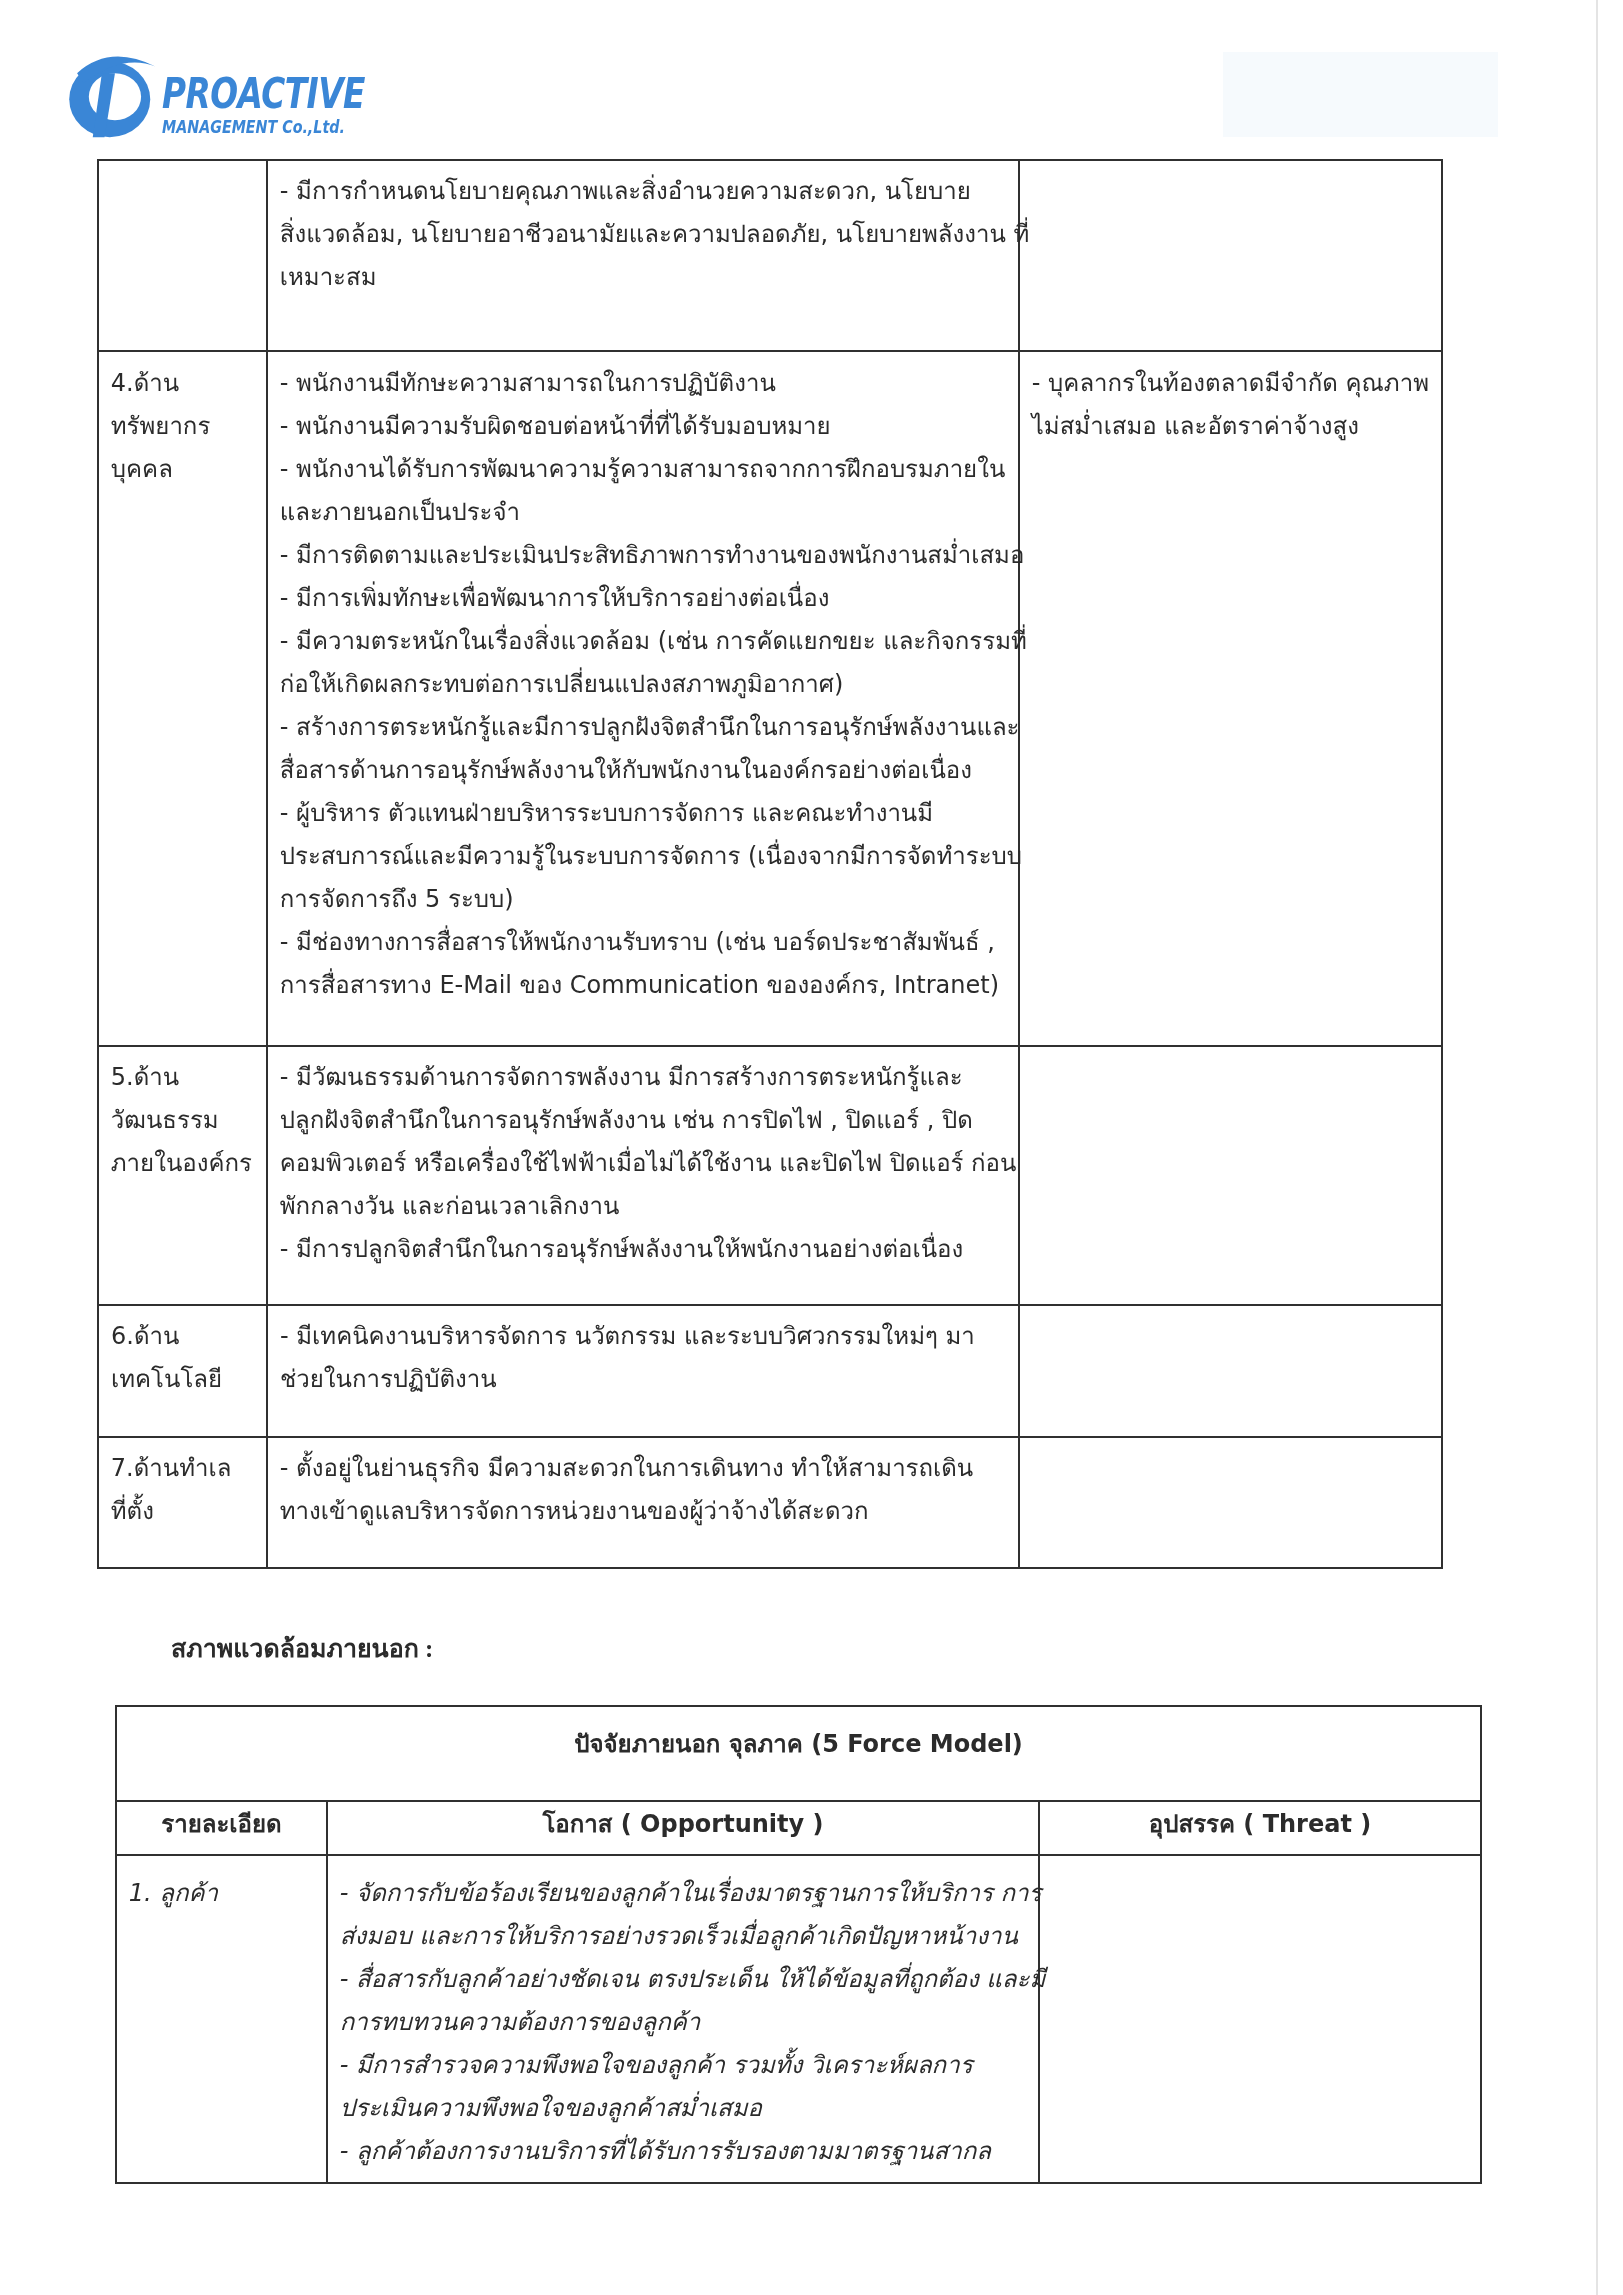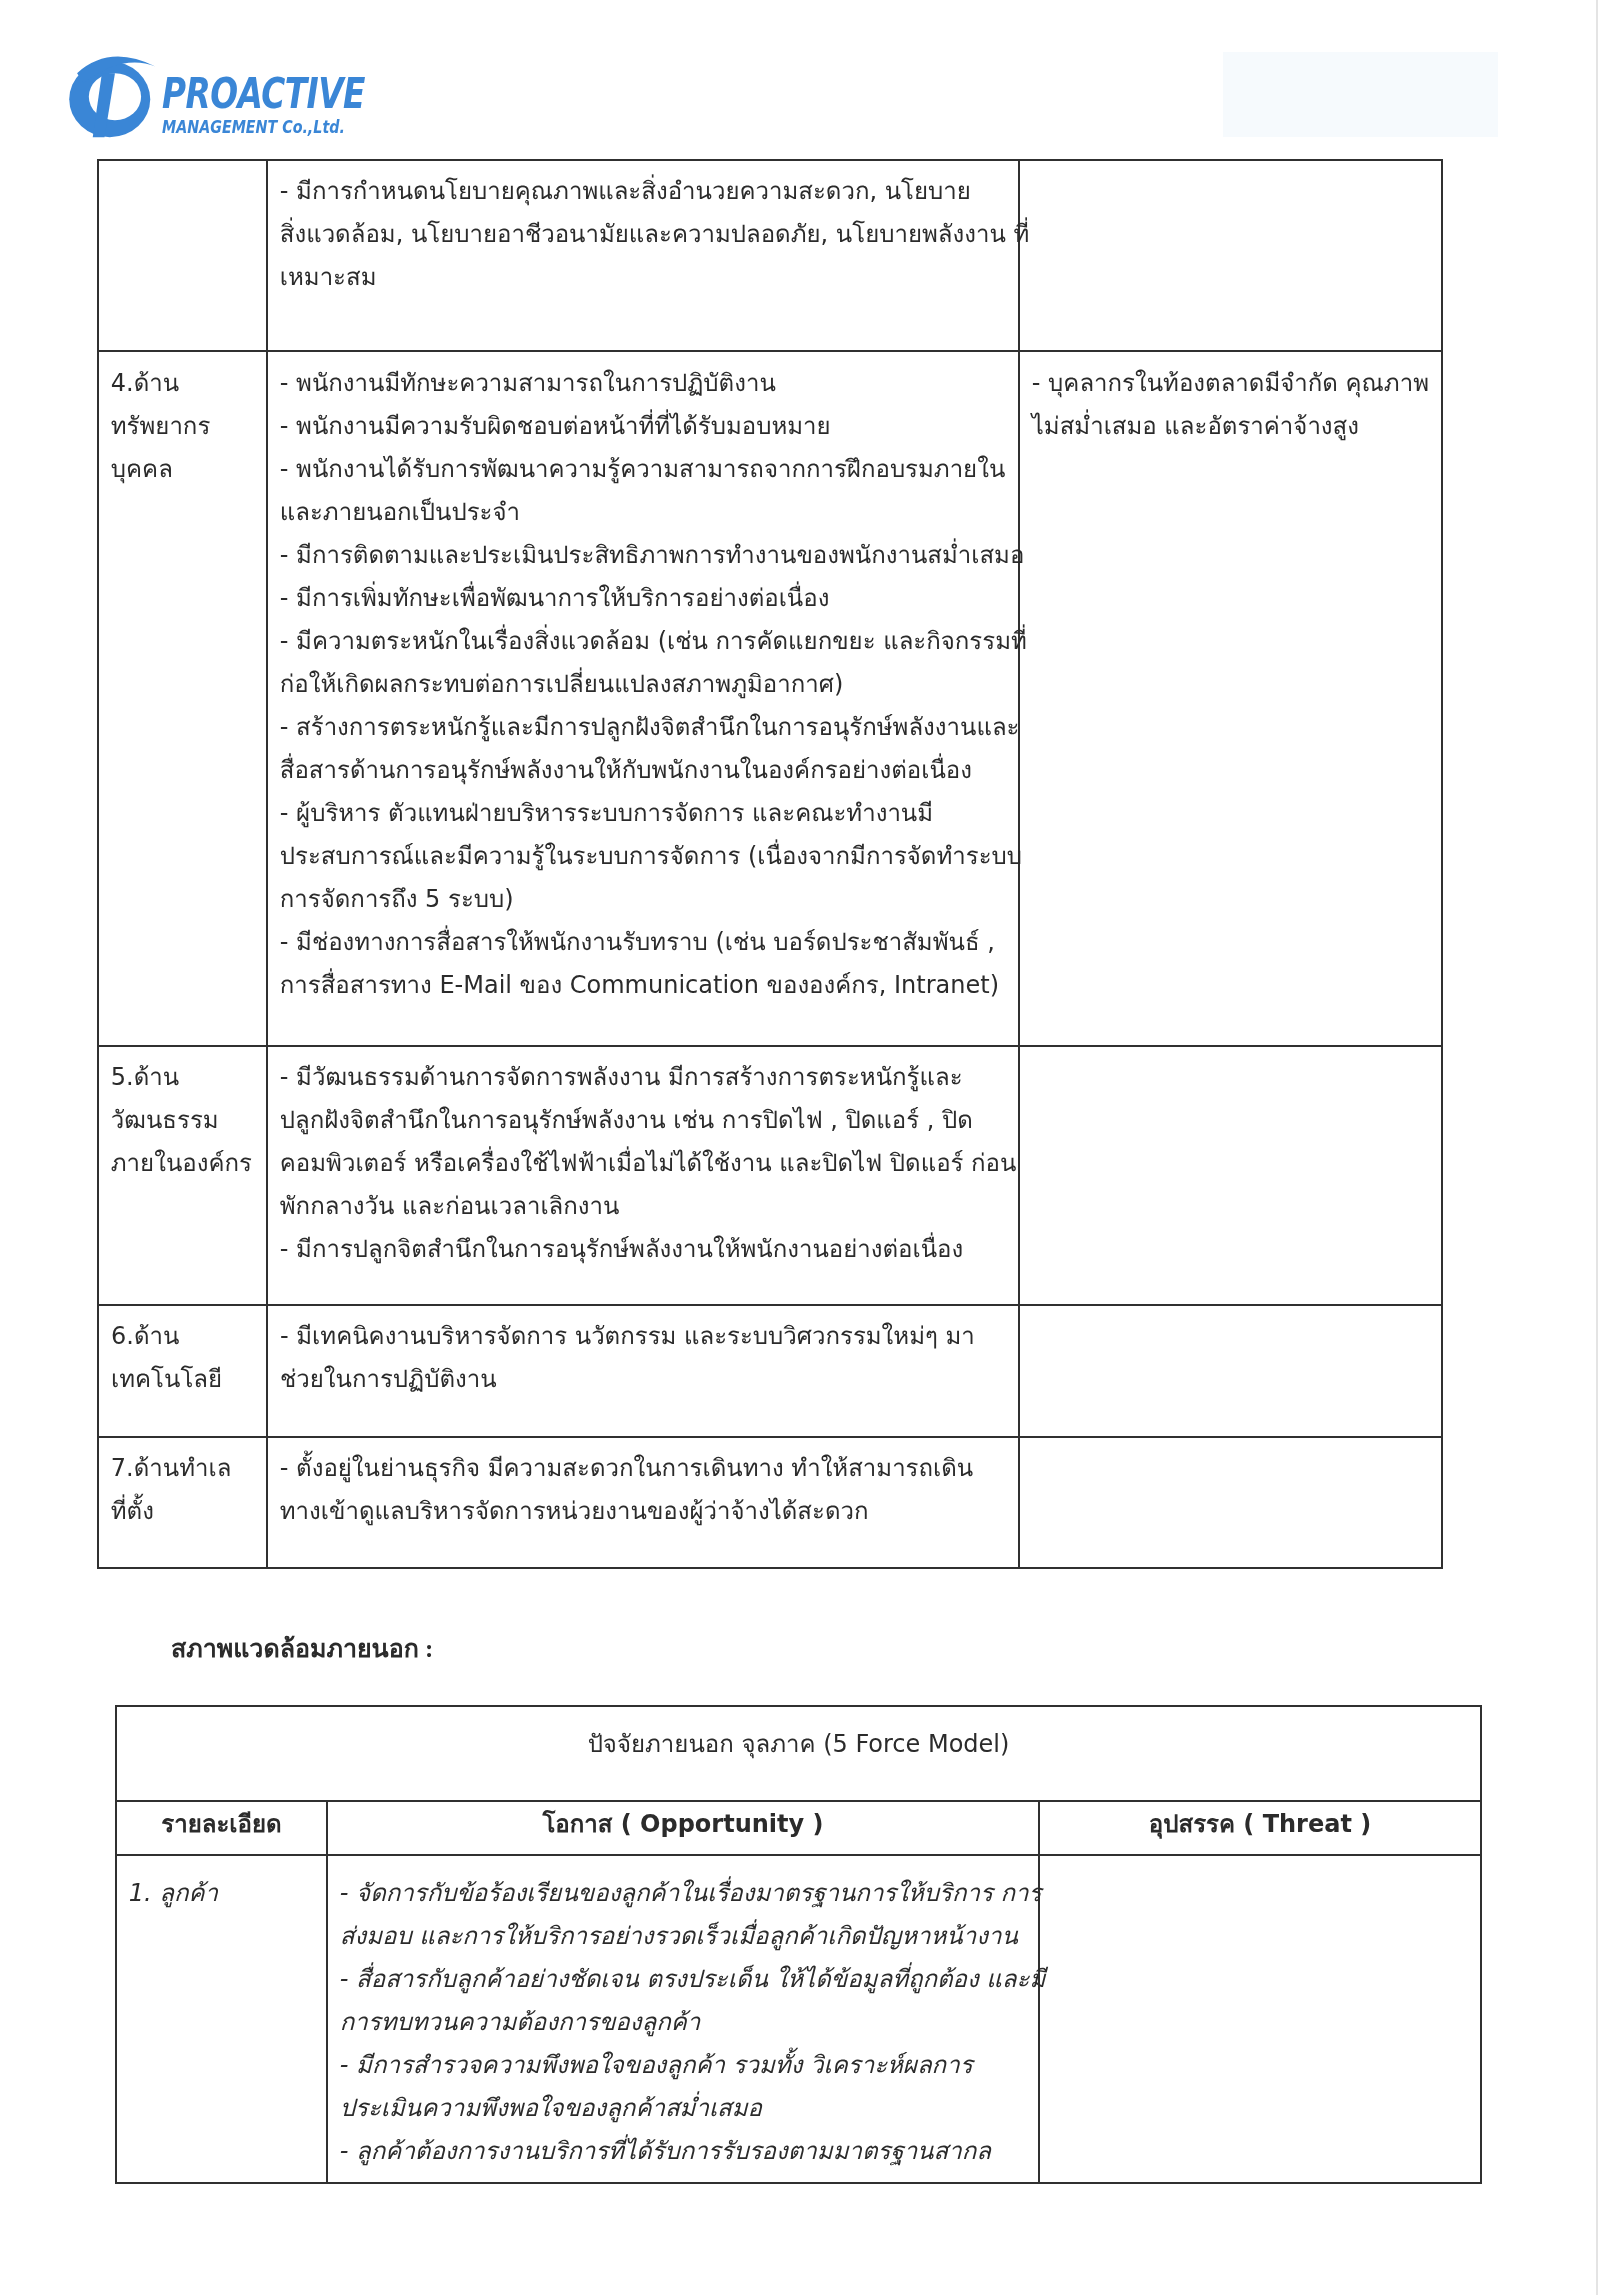--- a/index.html
+++ b/index.html
@@ -20,21 +20,21 @@
   .t1 col.c1 { width: 169px; } .t1 col.c2 { width: 752px; } .t1 col.c3 { width: 423px; }
   .t2 { left: 115px; top: 1705px; width: 1365px; }
   .t2 col.c1 { width: 211px; } .t2 col.c2 { width: 712px; } .t2 col.c3 { width: 442px; }
   .line { display: block; white-space: nowrap; }
   .r0 td { height: 171px; }
   .r4 td { height: 674px; }
   .r5 td { height: 239px; }
   .r6 td { height: 111px; padding-left: 12px; }
   .r7 td { height: 111px; margin-top: 26px; }
   .section-heading { position: absolute; left: 171px; top: 1628px; font-size: 25px; font-weight: bold; color: #2b2b2b; font-family: Liberation Serif, serif; }
-  .t2 .title-cell { text-align: center; height: 68px; font-weight: normal; padding-top: 15.7px; }
+  .t2 .title-cell { text-align: center; height: 68px; font-weight: bold; padding-top: 15.7px; }
   .t2 .hdr { text-align: center; font-weight: bold; padding-top: 1.3px; padding-bottom: 8px; }
   .t2 .r-cust td { height: 275px; padding-top: 16px; font-style: italic; }
 </style>
 </head>
 <body>
 
 <div class="page-edge"></div>
 
 <div class="logo">
   <svg width="98" height="98" viewBox="0 0 150 150">

